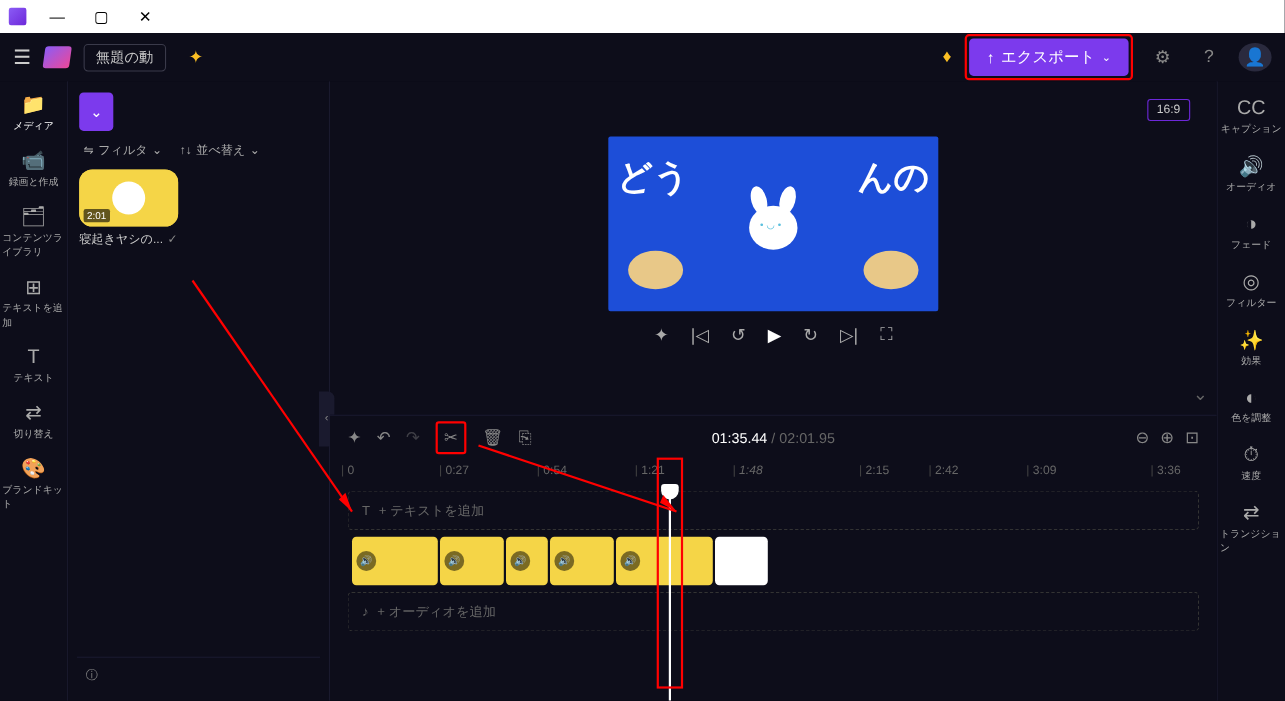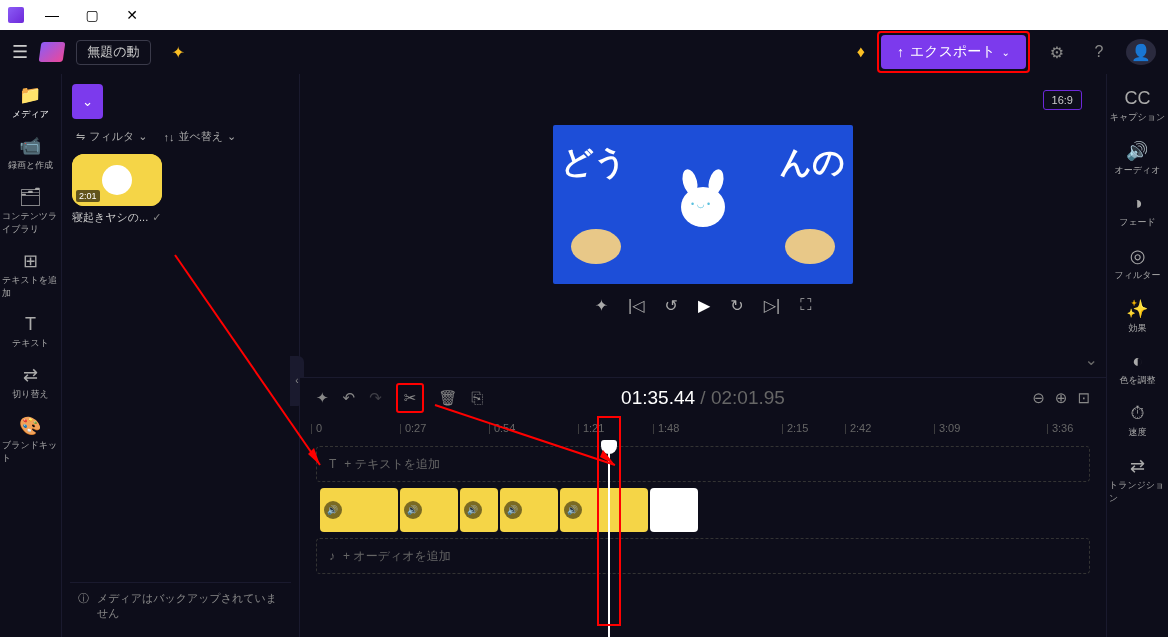--- a/index.html
+++ b/index.html
@@ -46,21 +46,21 @@
 .jp-text{position:absolute;color:#fff;font-size:32px;font-weight:700;font-family:"Meiryo"}
 .cloud{width:50px;height:35px;background:#e8c888;border-radius:50%;position:absolute}
 .controls-row{display:flex;gap:20px;justify-content:center;padding:12px;color:#aaa}
 .ctrl-btn{cursor:pointer;font-size:16px}
 .collapse-handle{position:absolute;left:-10px;top:50%;width:14px;height:50px;background:#1a1a2e;border-radius:0 6px 6px 0;display:flex;align-items:center;justify-content:center;cursor:pointer;font-size:10px;color:#888}
 .rightnav{width:62px;background:#0d0d1a;border-left:1px solid #1a1a2e;display:flex;flex-direction:column;align-items:center;padding-top:8px;gap:4px}
 .timeline{height:260px;background:#0d0d1a;border-top:1px solid #1a1a2e;display:flex;flex-direction:column;position:relative}
 .tl-toolbar{height:40px;display:flex;align-items:center;padding:0 16px;gap:14px;color:#888}
 .tl-btn{cursor:pointer;font-size:15px}
 .tl-btn.boxed{border:2px solid red;padding:4px 6px;border-radius:3px}
-.tl-time{color:#fff;font-size:19px;margin-left:auto}
+.tl-time{color:#fff;font-size:13px;margin-left:auto}
 .tl-time .dur{color:#666}
 .tl-zoom{display:flex;gap:10px;margin-left:auto;align-items:center}
 .tl-ruler{height:24px;display:flex;padding-left:20px;position:relative;font-size:11px;color:#666}
 .tl-tick{position:absolute;top:4px}
 .tl-tracks{flex:1;padding:4px 16px;position:relative}
 .tl-track{height:36px;border:1px dashed #333;border-radius:4px;margin-bottom:6px;display:flex;align-items:center;padding:0 12px;color:#666;font-size:12px;gap:8px}
 .tl-clip-track{height:44px;display:flex;margin-bottom:6px;gap:2px;padding-left:4px}
 .clip{height:44px;background:#f5d547;border-radius:4px;position:relative;overflow:hidden;display:flex;align-items:center;justify-content:center}
 .clip-mute{position:absolute;left:4px;top:50%;transform:translateY(-50%);width:18px;height:18px;background:rgba(0,0,0,.5);border-radius:50%;display:flex;align-items:center;justify-content:center;color:#fff;font-size:9px}
 .playhead{position:absolute;top:0;bottom:0;width:2px;background:#fff;z-index:5}
@@ -153,21 +153,20 @@
         <div style="position:relative;width:30px;height:30px;background:#fff;border-radius:50%"></div>
         <div class="thumb-dur">2:01</div>
       </div>
       <div class="thumb-label">
         <span>寝起きヤシの...</span>
         <span style="color:#888">✓</span>
       </div>
     </div>
     <div class="backup-box">
       <span>ⓘ</span>
-      <span>メディアはバックアップされていません</span>
     </div>
   </div>
 
   <div class="center">
     <div class="collapse-handle">‹</div>
     <div class="preview-area">
       <div class="aspect-badge">16:9</div>
       <div class="video-preview">
         <div class="cloud" style="left:18px;bottom:20px"></div>
         <div class="cloud" style="right:18px;bottom:20px"></div>
@@ -208,21 +207,21 @@
           <span class="tl-btn">⊖</span>
           <span class="tl-btn">⊕</span>
           <span class="tl-btn">⊡</span>
         </div>
       </div>
       <div class="tl-ruler" id="ruler">
           <span class="tl-tick" style="left: 10px;"><span style="color:#444">|</span> 0</span>
           <span class="tl-tick" style="left: 99px;"><span style="color:#444">|</span> 0:27</span>
           <span class="tl-tick" style="left: 188px;"><span style="color:#444">|</span> 0:54</span>
           <span class="tl-tick" style="left: 277px;"><span style="color:#444">|</span> 1:21</span>
-          <span class="tl-tick" style="left: 352px;"><span style="color:#444">|</span> 1:48</span>
+          <span class="tl-tick" style="left: 366px; font-style: italic;"><span style="color:#444">|</span> 1:48</span>
           <span class="tl-tick" style="left: 481px;"><span style="color:#444">|</span> 2:15</span>
           <span class="tl-tick" style="left: 544px;"><span style="color:#444">|</span> 2:42</span>
           <span class="tl-tick" style="left: 633px;"><span style="color:#444">|</span> 3:09</span>
           <span class="tl-tick" style="left: 746px;"><span style="color:#444">|</span> 3:36</span>
         </div>
       <div class="tl-tracks">
         <div class="playhead" style="left:308px"></div>
         <div class="playhead-box" style="left:297px;top:-26px;height:210px"></div>
         <div class="tl-track">
           <span>T</span>

